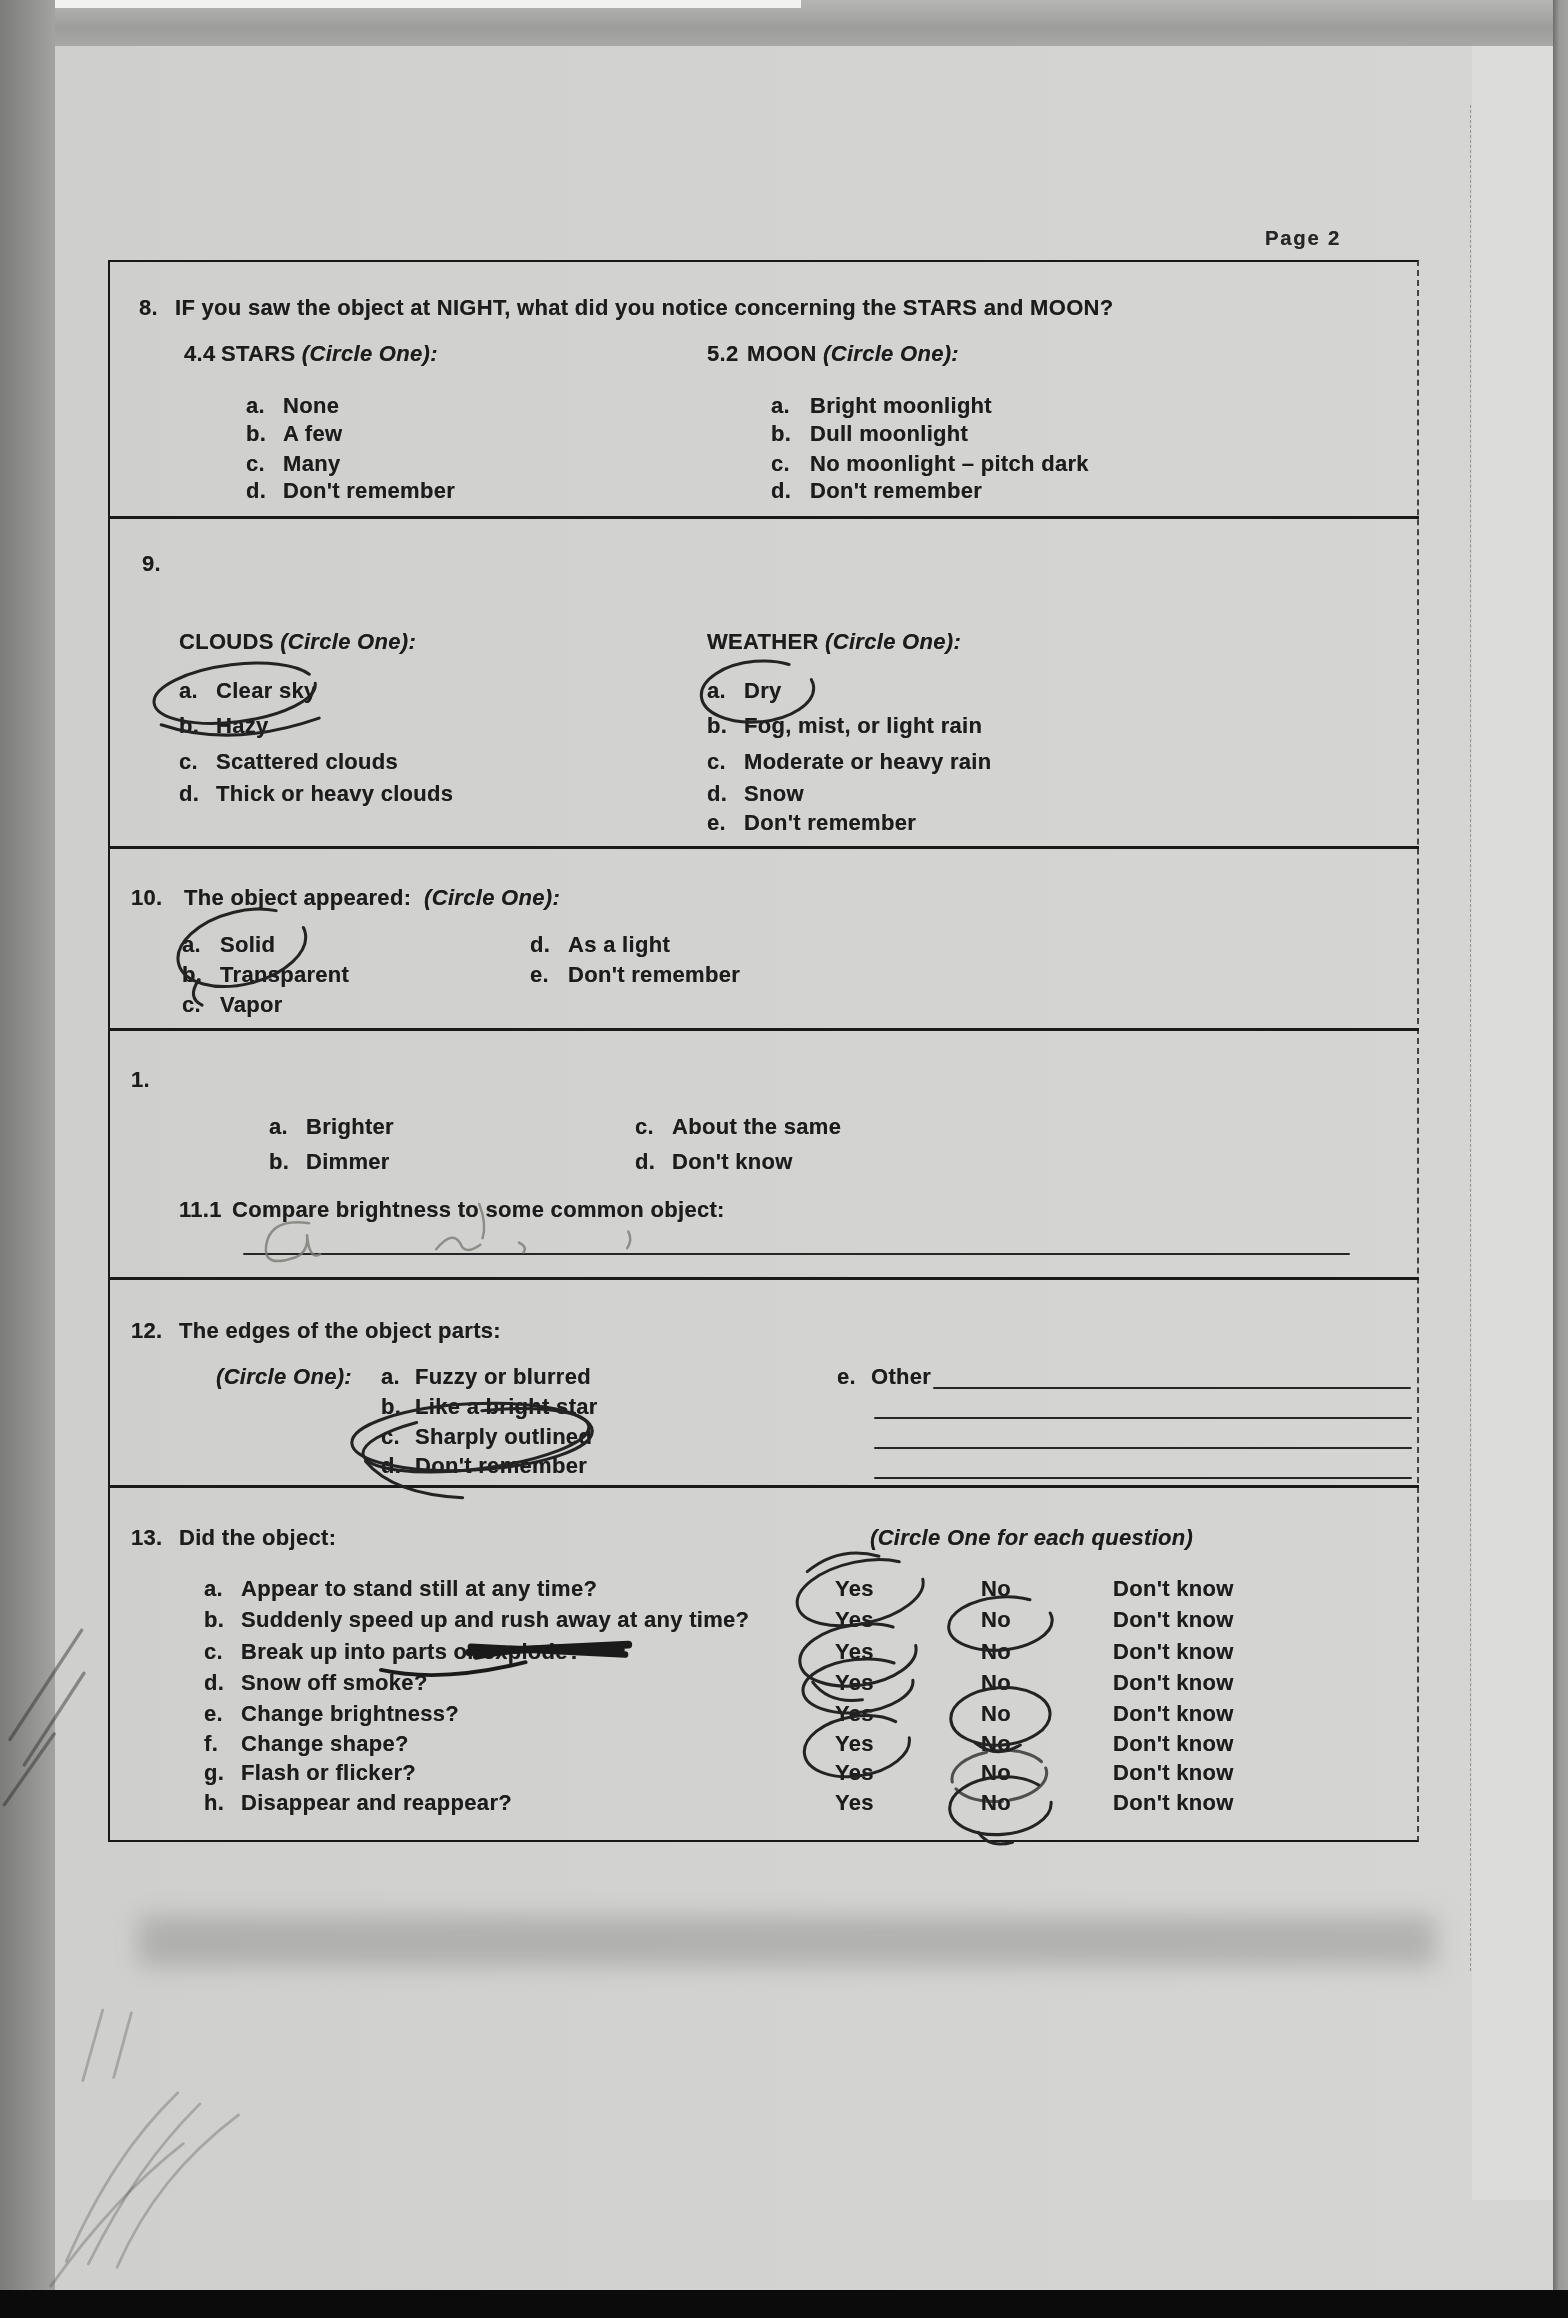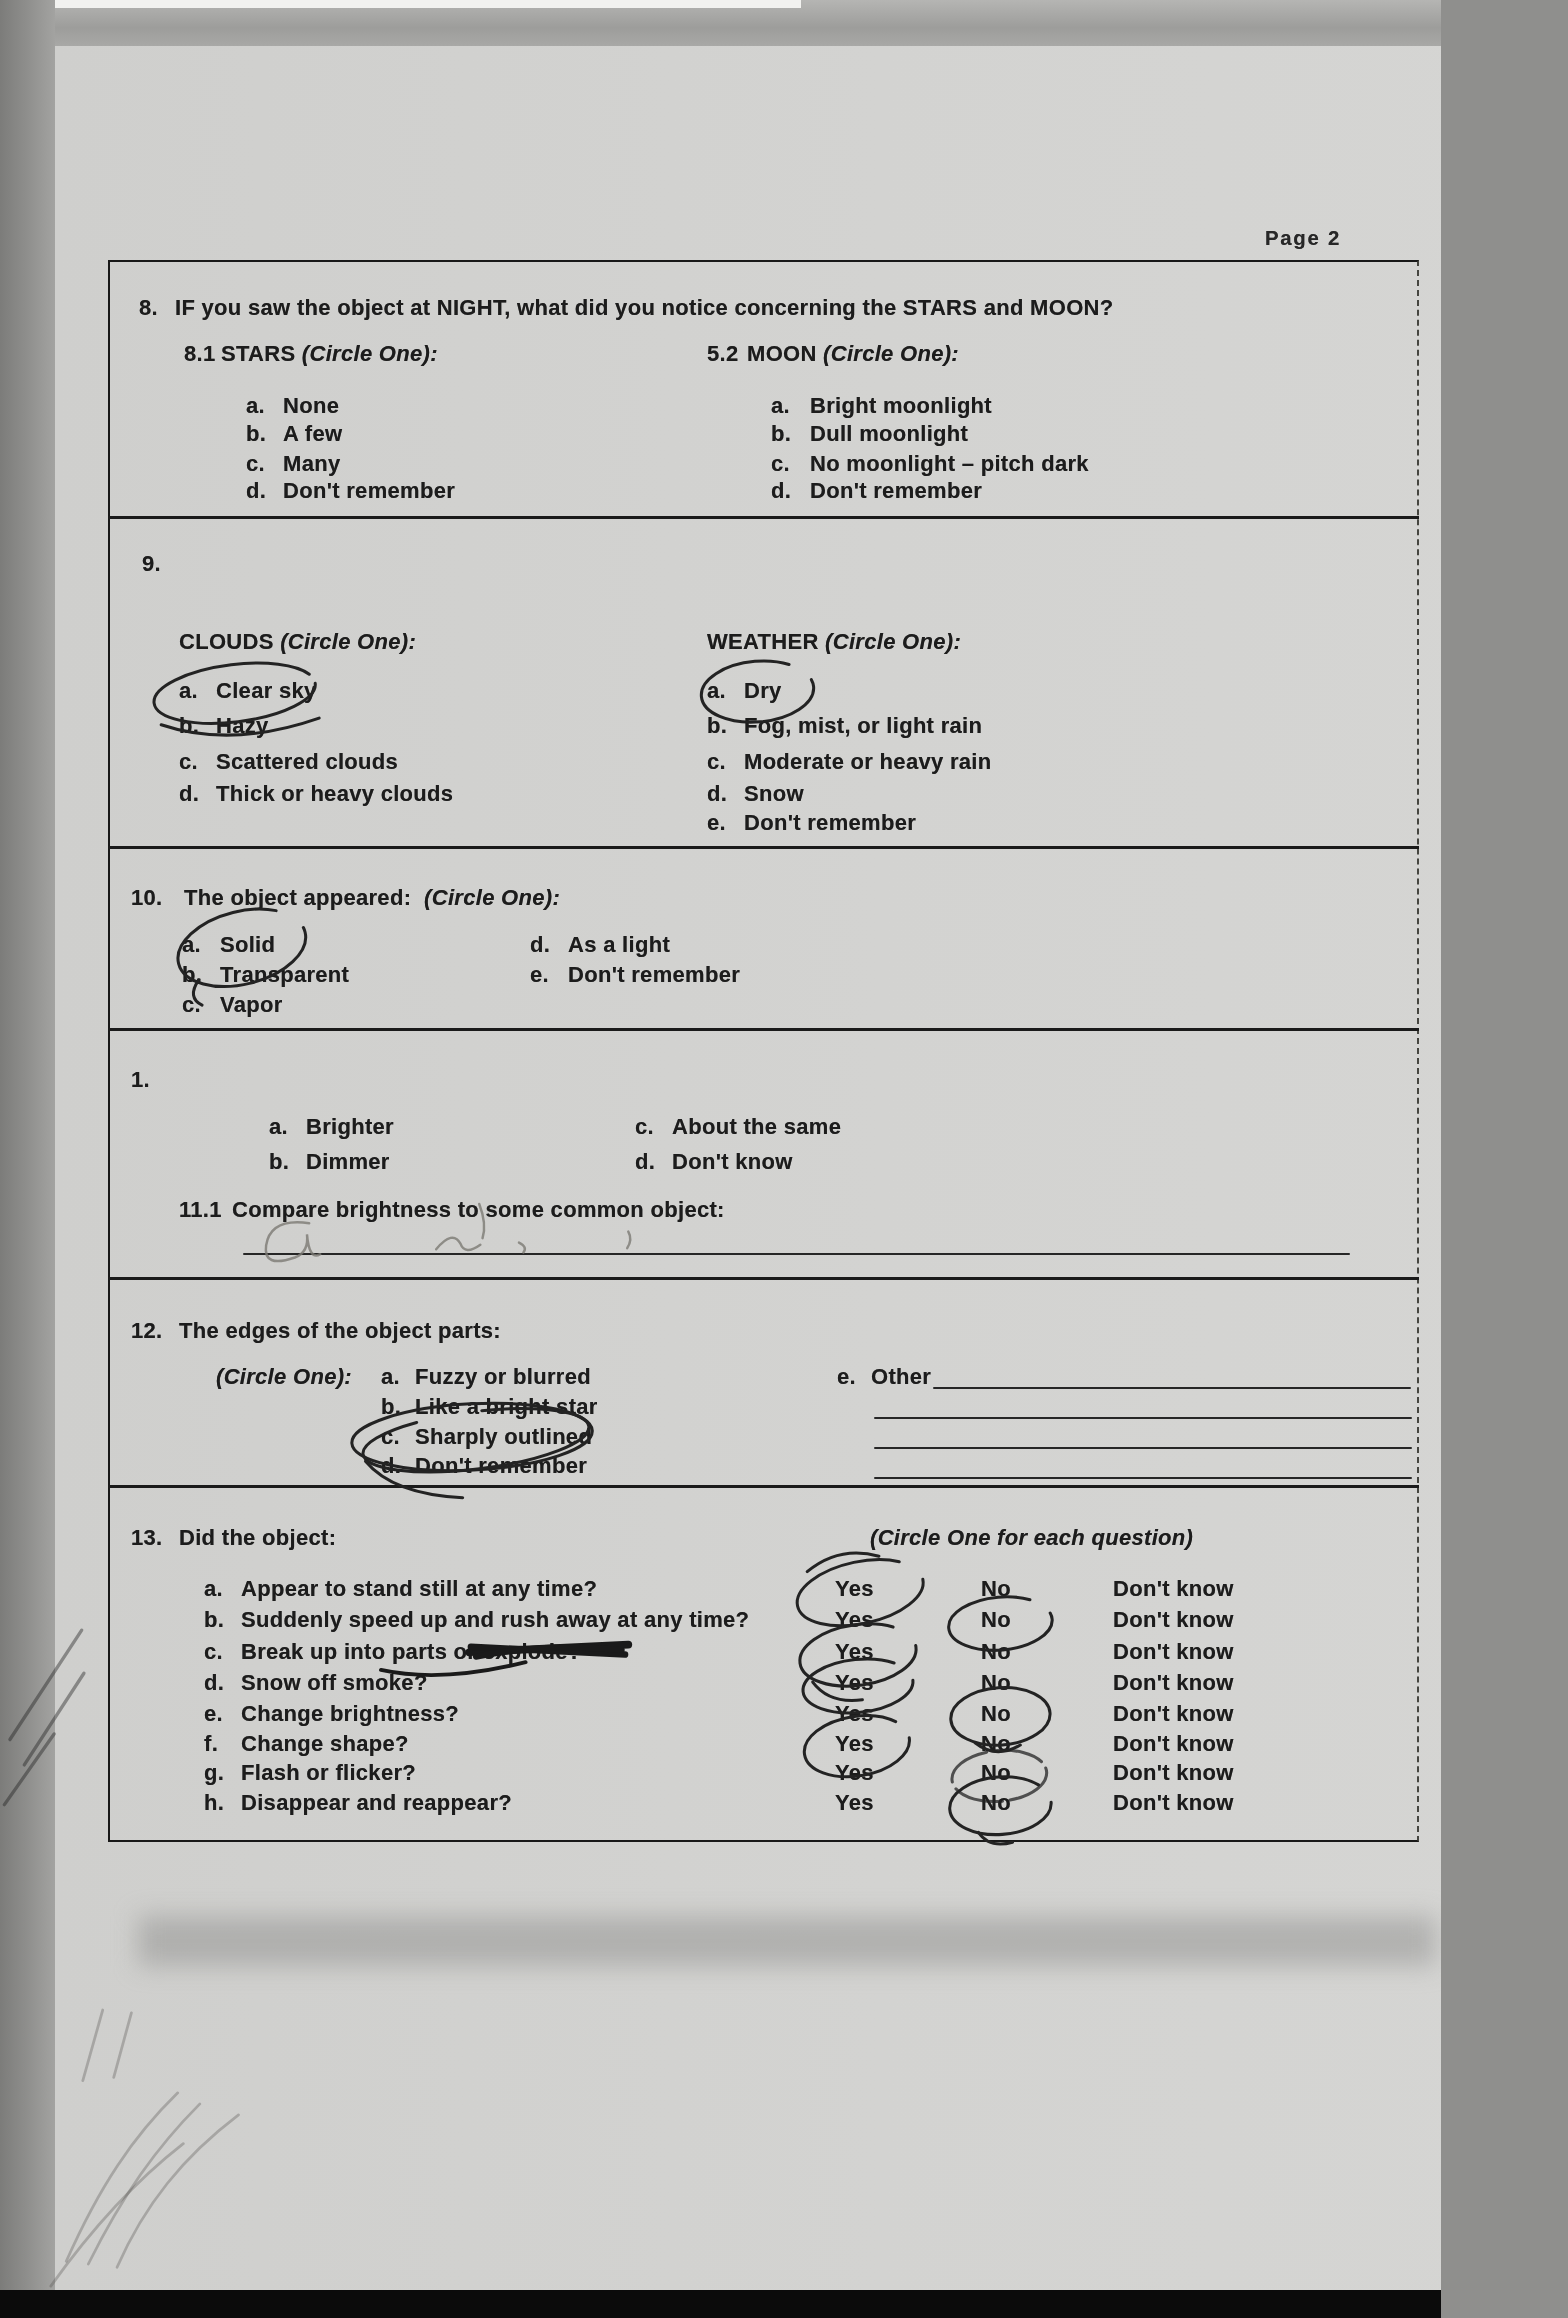--- a/index.html
+++ b/index.html
@@ -1,16 +1,16 @@
 <!DOCTYPE html>
 <html style="font-size:8.8px"><head>
 <meta charset="utf-8">
 <style>
   html,body{margin:0;padding:0;background:#8f8f8d;}
-  .page{position:relative;width:1441px;height:2319px;overflow:hidden;
+  .page{position:relative;width:1568px;height:2319px;overflow:hidden;
         background:#a2a2a0;font-family:"Liberation Sans",sans-serif;}
   
   .paper{position:absolute;left:55px;top:46px;width:1498px;height:2272px;
          background:linear-gradient(90deg,#cfcfcd 0%,#d3d3d1 55%,#d5d5d3 100%);}
   .top-band{position:absolute;left:0;top:0;width:1568px;height:46px;
             background:linear-gradient(180deg,#b5b5b3 0%,#9d9d9b 60%,#a8a8a6 100%);}
   .top-white{position:absolute;left:0;top:0;width:801px;height:7.7px;background:#f2f2f0;}
   .left-band{position:absolute;left:0;top:0;width:55px;height:2319px;
              background:linear-gradient(90deg,#7c7c7a 0%,#8d8d8b 45%,#a3a3a1 100%);}
   .right-light-col{position:absolute;left:1472px;top:46px;width:81px;height:2154px;background:#dcdcda;}
@@ -53,21 +53,21 @@
   <div class="formbox"></div>
   <div class="divider" style="top:516px"></div>
   <div class="divider" style="top:846px"></div>
   <div class="divider" style="top:1028px"></div>
   <div class="divider" style="top:1277px"></div>
   <div class="divider" style="top:1485px"></div>
 
   <span class="t" style="left:139px;top:295px">8.</span>
   <span class="t" style="left:175px;top:295px">IF you saw the object at NIGHT, what did you notice concerning the STARS and MOON?</span>
 
-  <span class="t" style="left:184px;top:341px">8.1</span>
+  <span class="t" style="left:184px;top:341px">4.4</span>
   <span class="t" style="left:221px;top:341px"><span>STARS</span> <span class="it">(Circle One):</span></span>
   <span class="t" style="left:707px;top:341px">5.2</span>
   <span class="t" style="left:747px;top:341px"><span>MOON</span> <span class="it">(Circle One):</span></span>
 
   <span class="t" style="left:246px;top:393px">a.</span>
   <span class="t" style="left:283px;top:393px">None</span>
   <span class="t" style="left:246px;top:421px">b.</span>
   <span class="t" style="left:283px;top:421px">A few</span>
   <span class="t" style="left:246px;top:451px">c.</span>
   <span class="t" style="left:283px;top:451px">Many</span>

